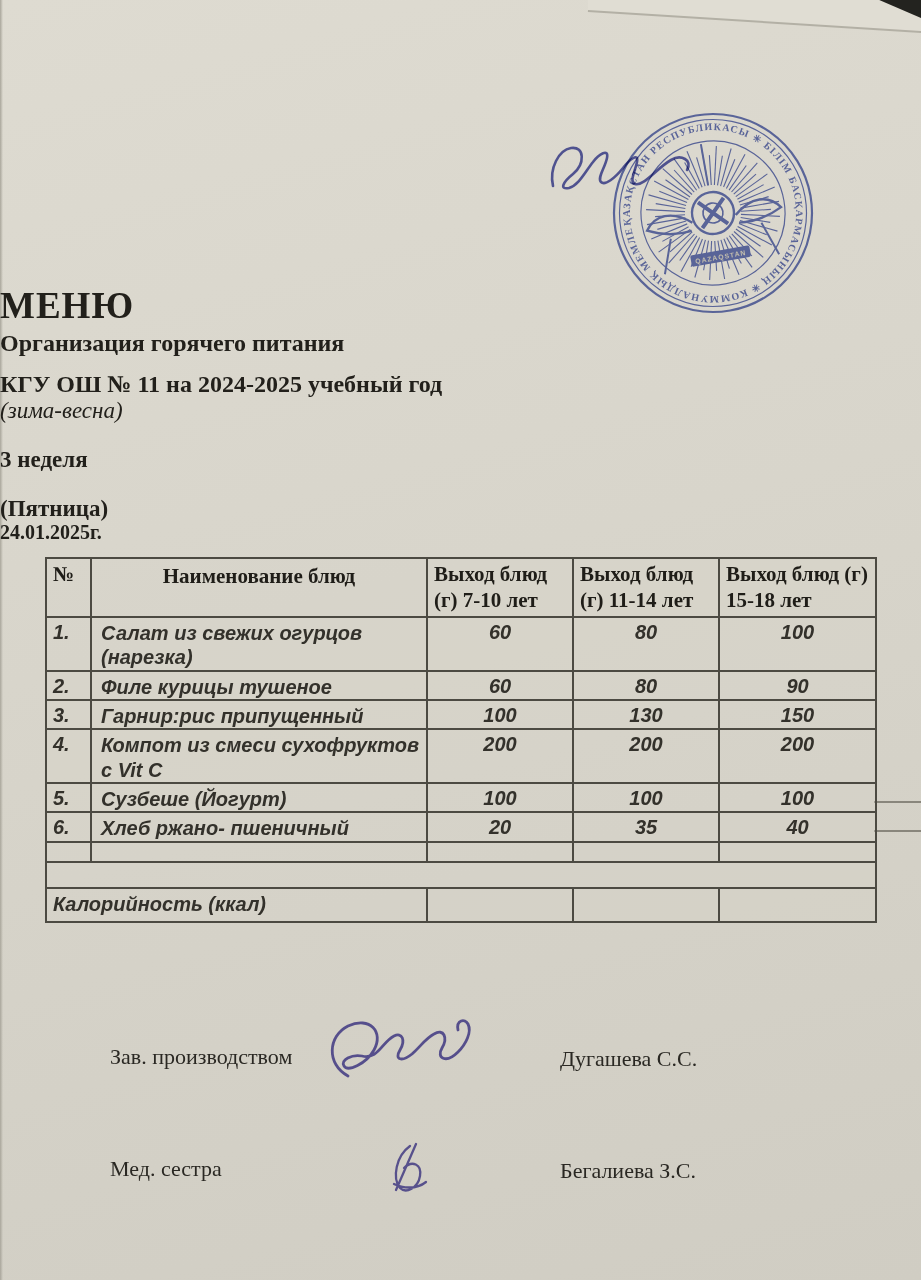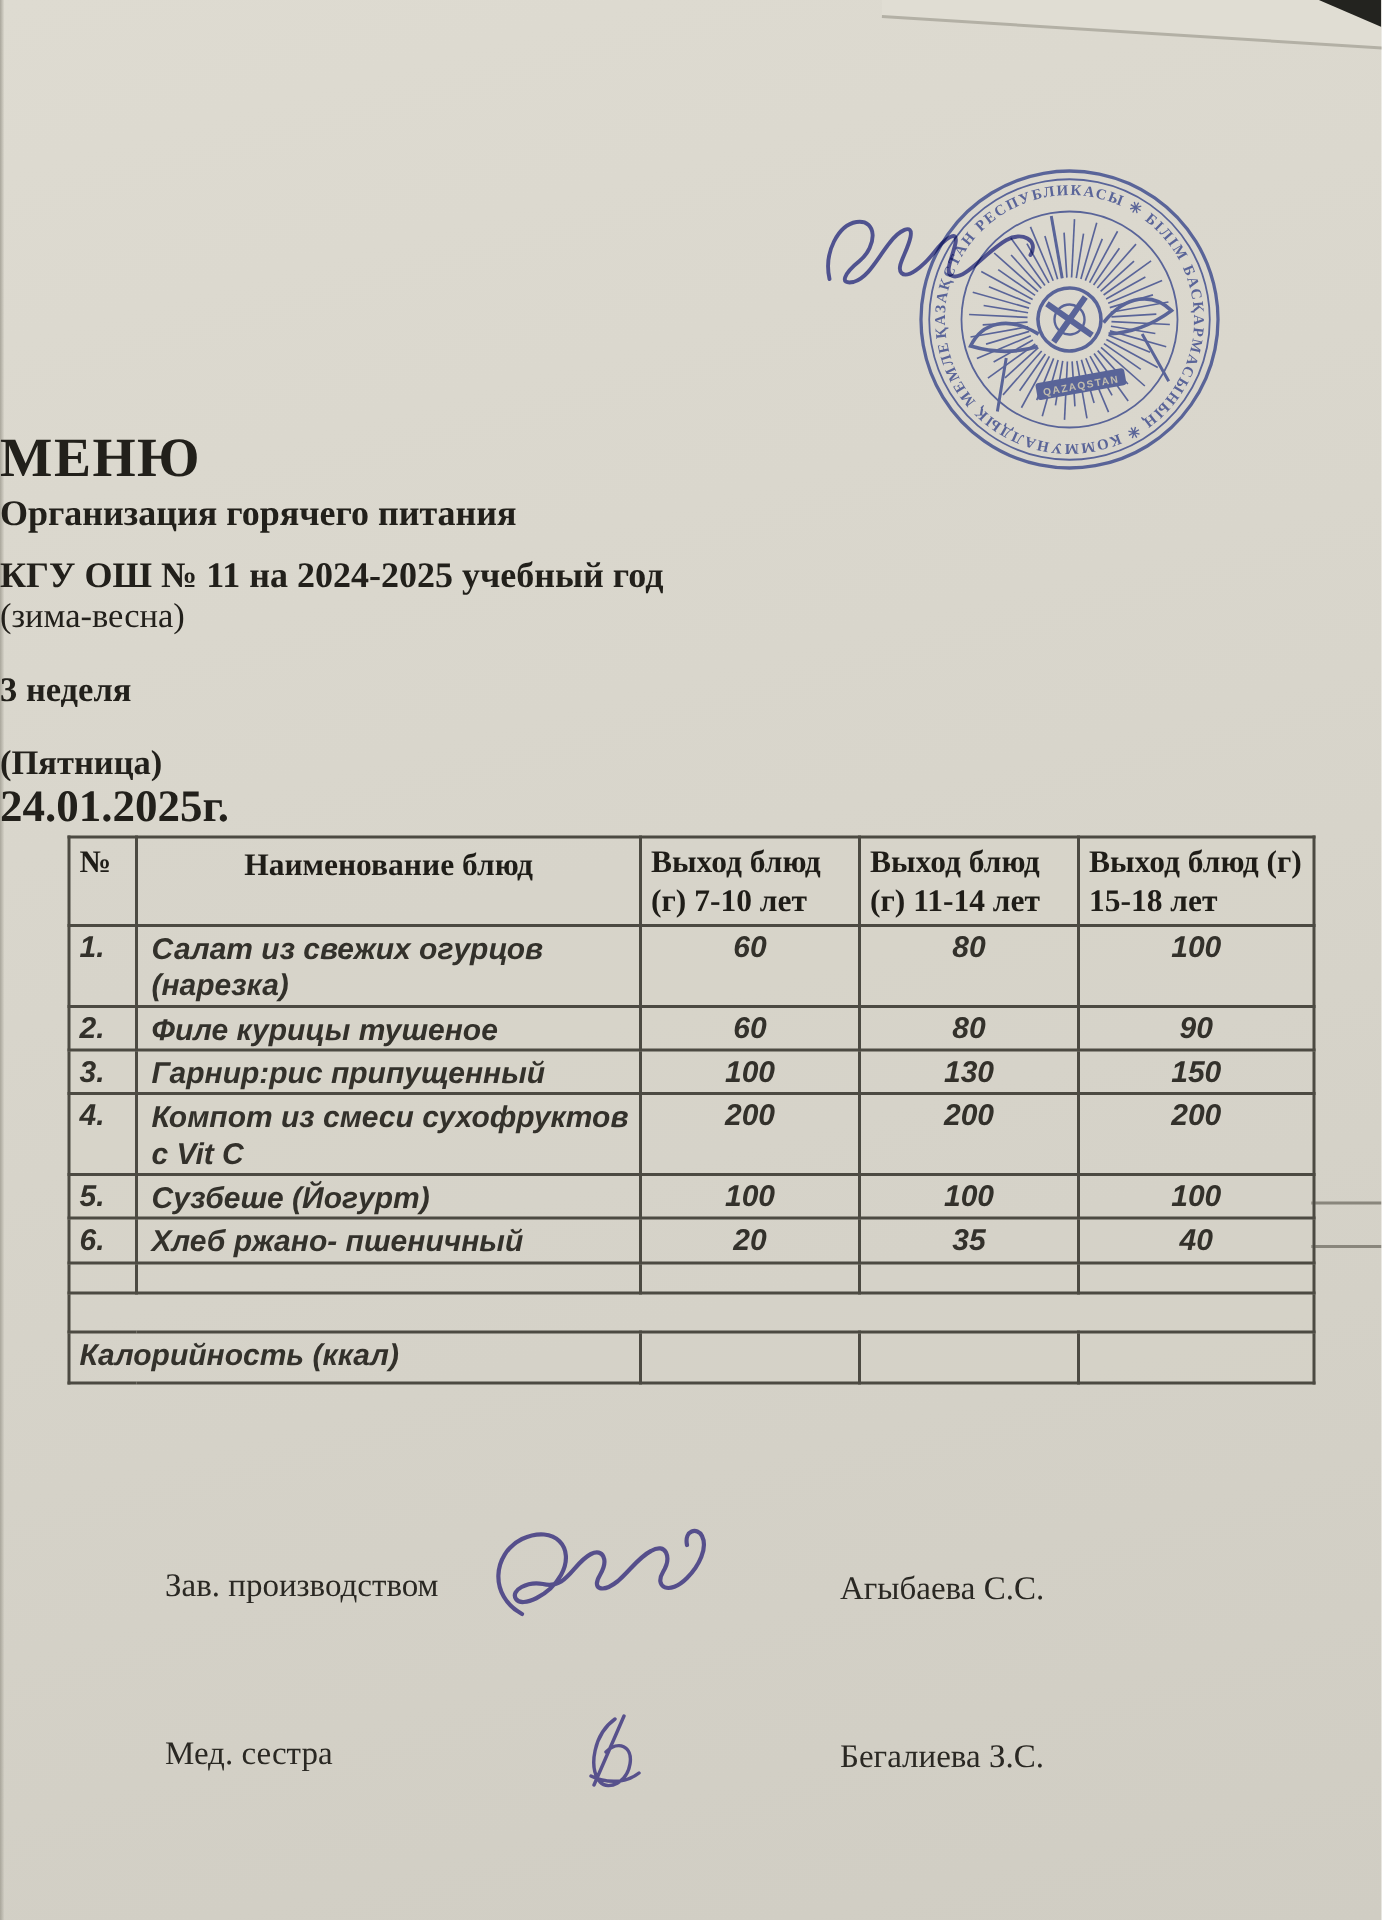--- a/index.html
+++ b/index.html
@@ -29,24 +29,24 @@
   
   .stamp{left:610px;top:110px;width:206px;height:206px;z-index:5;
     opacity:.82;mix-blend-mode:multiply;transform:rotate(-10deg);}
   .stamp svg{width:100%;height:100%;}
 
   
   .center-line{left:0;right:0;}
   .t-menu{top:284px;font-size:37px;font-weight:700;letter-spacing:1px;}
   .t-sub1{top:330px;font-size:24px;font-weight:700;}
   .t-sub2{top:371px;font-size:24px;font-weight:700;}
-  .t-season{top:398px;font-size:23px;}
+  .t-season{top:398px;font-size:23px;font-style:italic;}
   .t-week{top:447px;font-size:23px;font-weight:700;}
   .t-day{top:496px;font-size:23px;font-weight:700;}
-  .t-date{top:521px;font-size:30px;font-weight:700;}
+  .t-date{top:521px;font-size:20px;font-weight:700;}
 
   
   .menu-table{left:45px;top:557px;}
   table{border-collapse:collapse;table-layout:fixed;width:830px;
     background:rgba(214,211,201,.35);}
   td,th{border:2px solid #4c4a42;vertical-align:top;overflow:hidden;}
   th{font-family:"Liberation Serif",serif;font-size:21px;font-weight:700;
      padding:2px 6px;line-height:1.25;color:#1f1d18;}
   th.h-num{text-align:left;padding-left:6px;}
   th.h-name{text-align:center;vertical-align:top;padding-top:4px;}
@@ -250,19 +250,19 @@
       <td></td>
     </tr>
   </tbody>
     </table>
 </div>
 
 <div class="abs sig-row-label" style="left:110px;top:1044px;text-align:right;">Зав. производством</div>
 <svg class="abs sig-svg" style="left:318px;top:1014px;" width="170" height="84">
   <path d="M30 62 C 8 50 10 22 30 12 C 52 2 66 18 56 36 C 48 50 30 58 26 52 C 22 46 34 40 44 42 C 60 46 64 28 76 22 C 84 18 88 26 82 36 C 76 46 84 48 94 40 C 102 33 108 24 116 20 C 126 14 130 24 124 34 C 118 44 128 50 140 38 C 148 30 154 18 150 10 C 147 4 138 6 140 16" fill="none" stroke="#5a52ad" stroke-width="2.8" stroke-linecap="round" opacity=".92"></path>
 </svg>
-<div class="abs sig-row-label" style="left:560px;top:1046px;">Агыбаева С.С.</div>
+<div class="abs sig-row-label" style="left:560px;top:1046px;">Дугашева С.С.</div>
 
 <div class="abs sig-row-label" style="left:110px;top:1156px;">Мед. сестра</div>
 <svg class="abs sig-svg" style="left:382px;top:1138px;" width="56" height="60">
   <path d="M28 8 C 14 18 10 40 18 50 C 24 56 36 50 38 38 C 40 26 30 22 22 30 M34 6 L 14 52 M12 46 C 20 50 34 52 44 44" fill="none" stroke="#5a52ad" stroke-width="2.3" stroke-linecap="round" opacity=".9"></path>
 </svg>
 <div class="abs sig-row-label" style="left:560px;top:1158px;">Бегалиева З.С.</div>
 
 </body></html>

